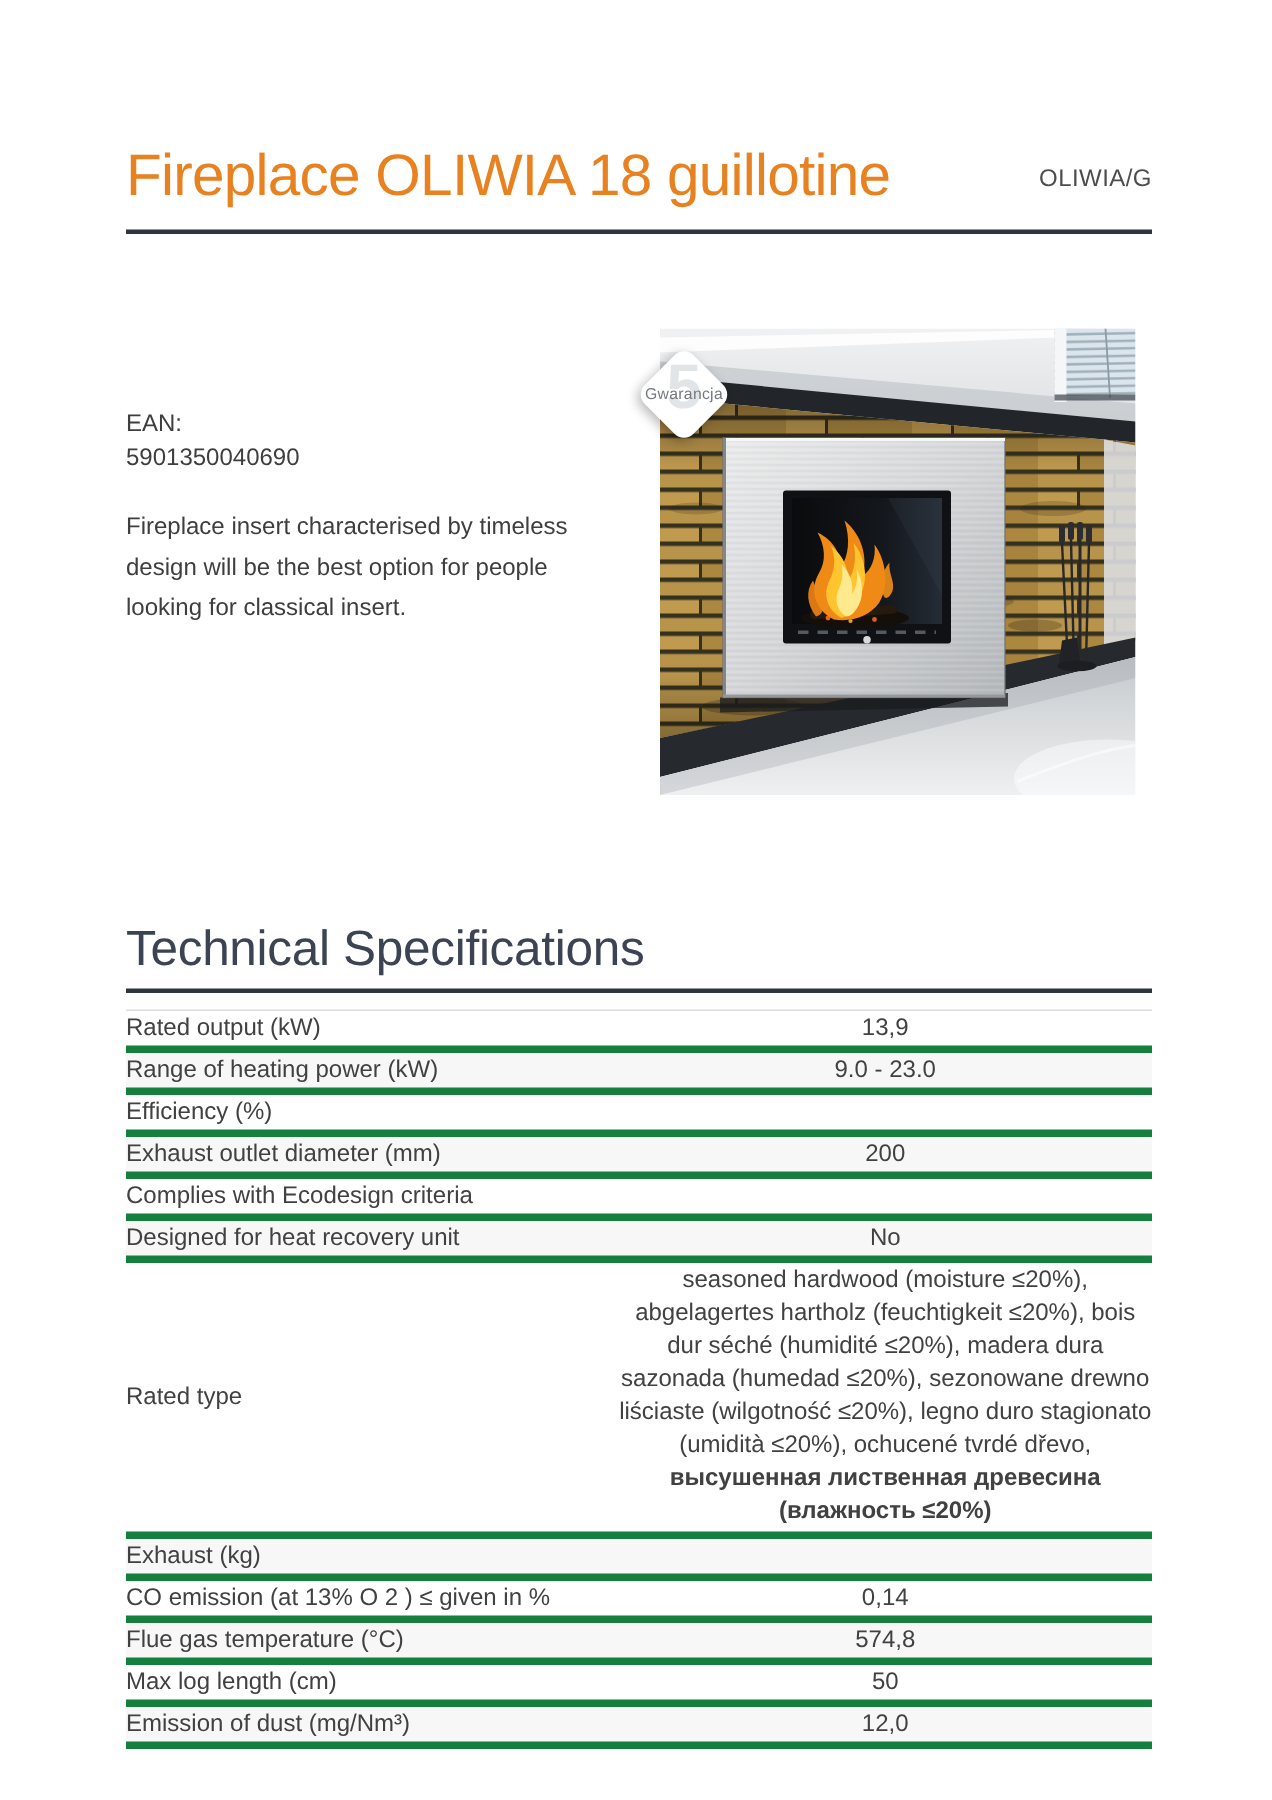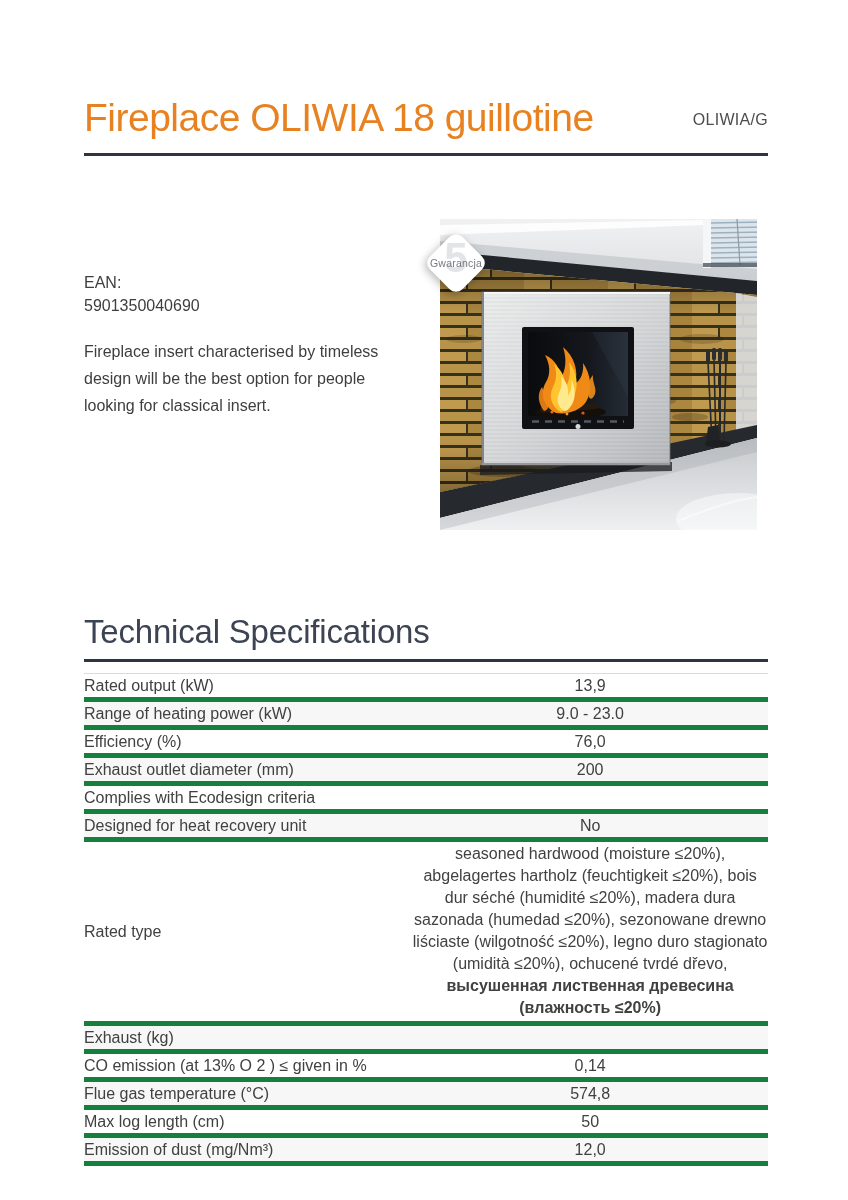--- a/index.html
+++ b/index.html
@@ -218,21 +218,20 @@
     <div class="spec-row">
       <div class="spec-label">Rated output (kW)</div>
       <div class="spec-value">13,9</div>
     </div>
     <div class="spec-row">
       <div class="spec-label">Range of heating power (kW)</div>
       <div class="spec-value">9.0 - 23.0</div>
     </div>
     <div class="spec-row">
       <div class="spec-label">Efficiency (%)</div>
-      <div class="spec-value">76,0</div>
     </div>
     <div class="spec-row">
       <div class="spec-label">Exhaust outlet diameter (mm)</div>
       <div class="spec-value">200</div>
     </div>
     <div class="spec-row">
       <div class="spec-label">Complies with Ecodesign criteria</div>
     </div>
     <div class="spec-row">
       <div class="spec-label">Designed for heat recovery unit</div>

